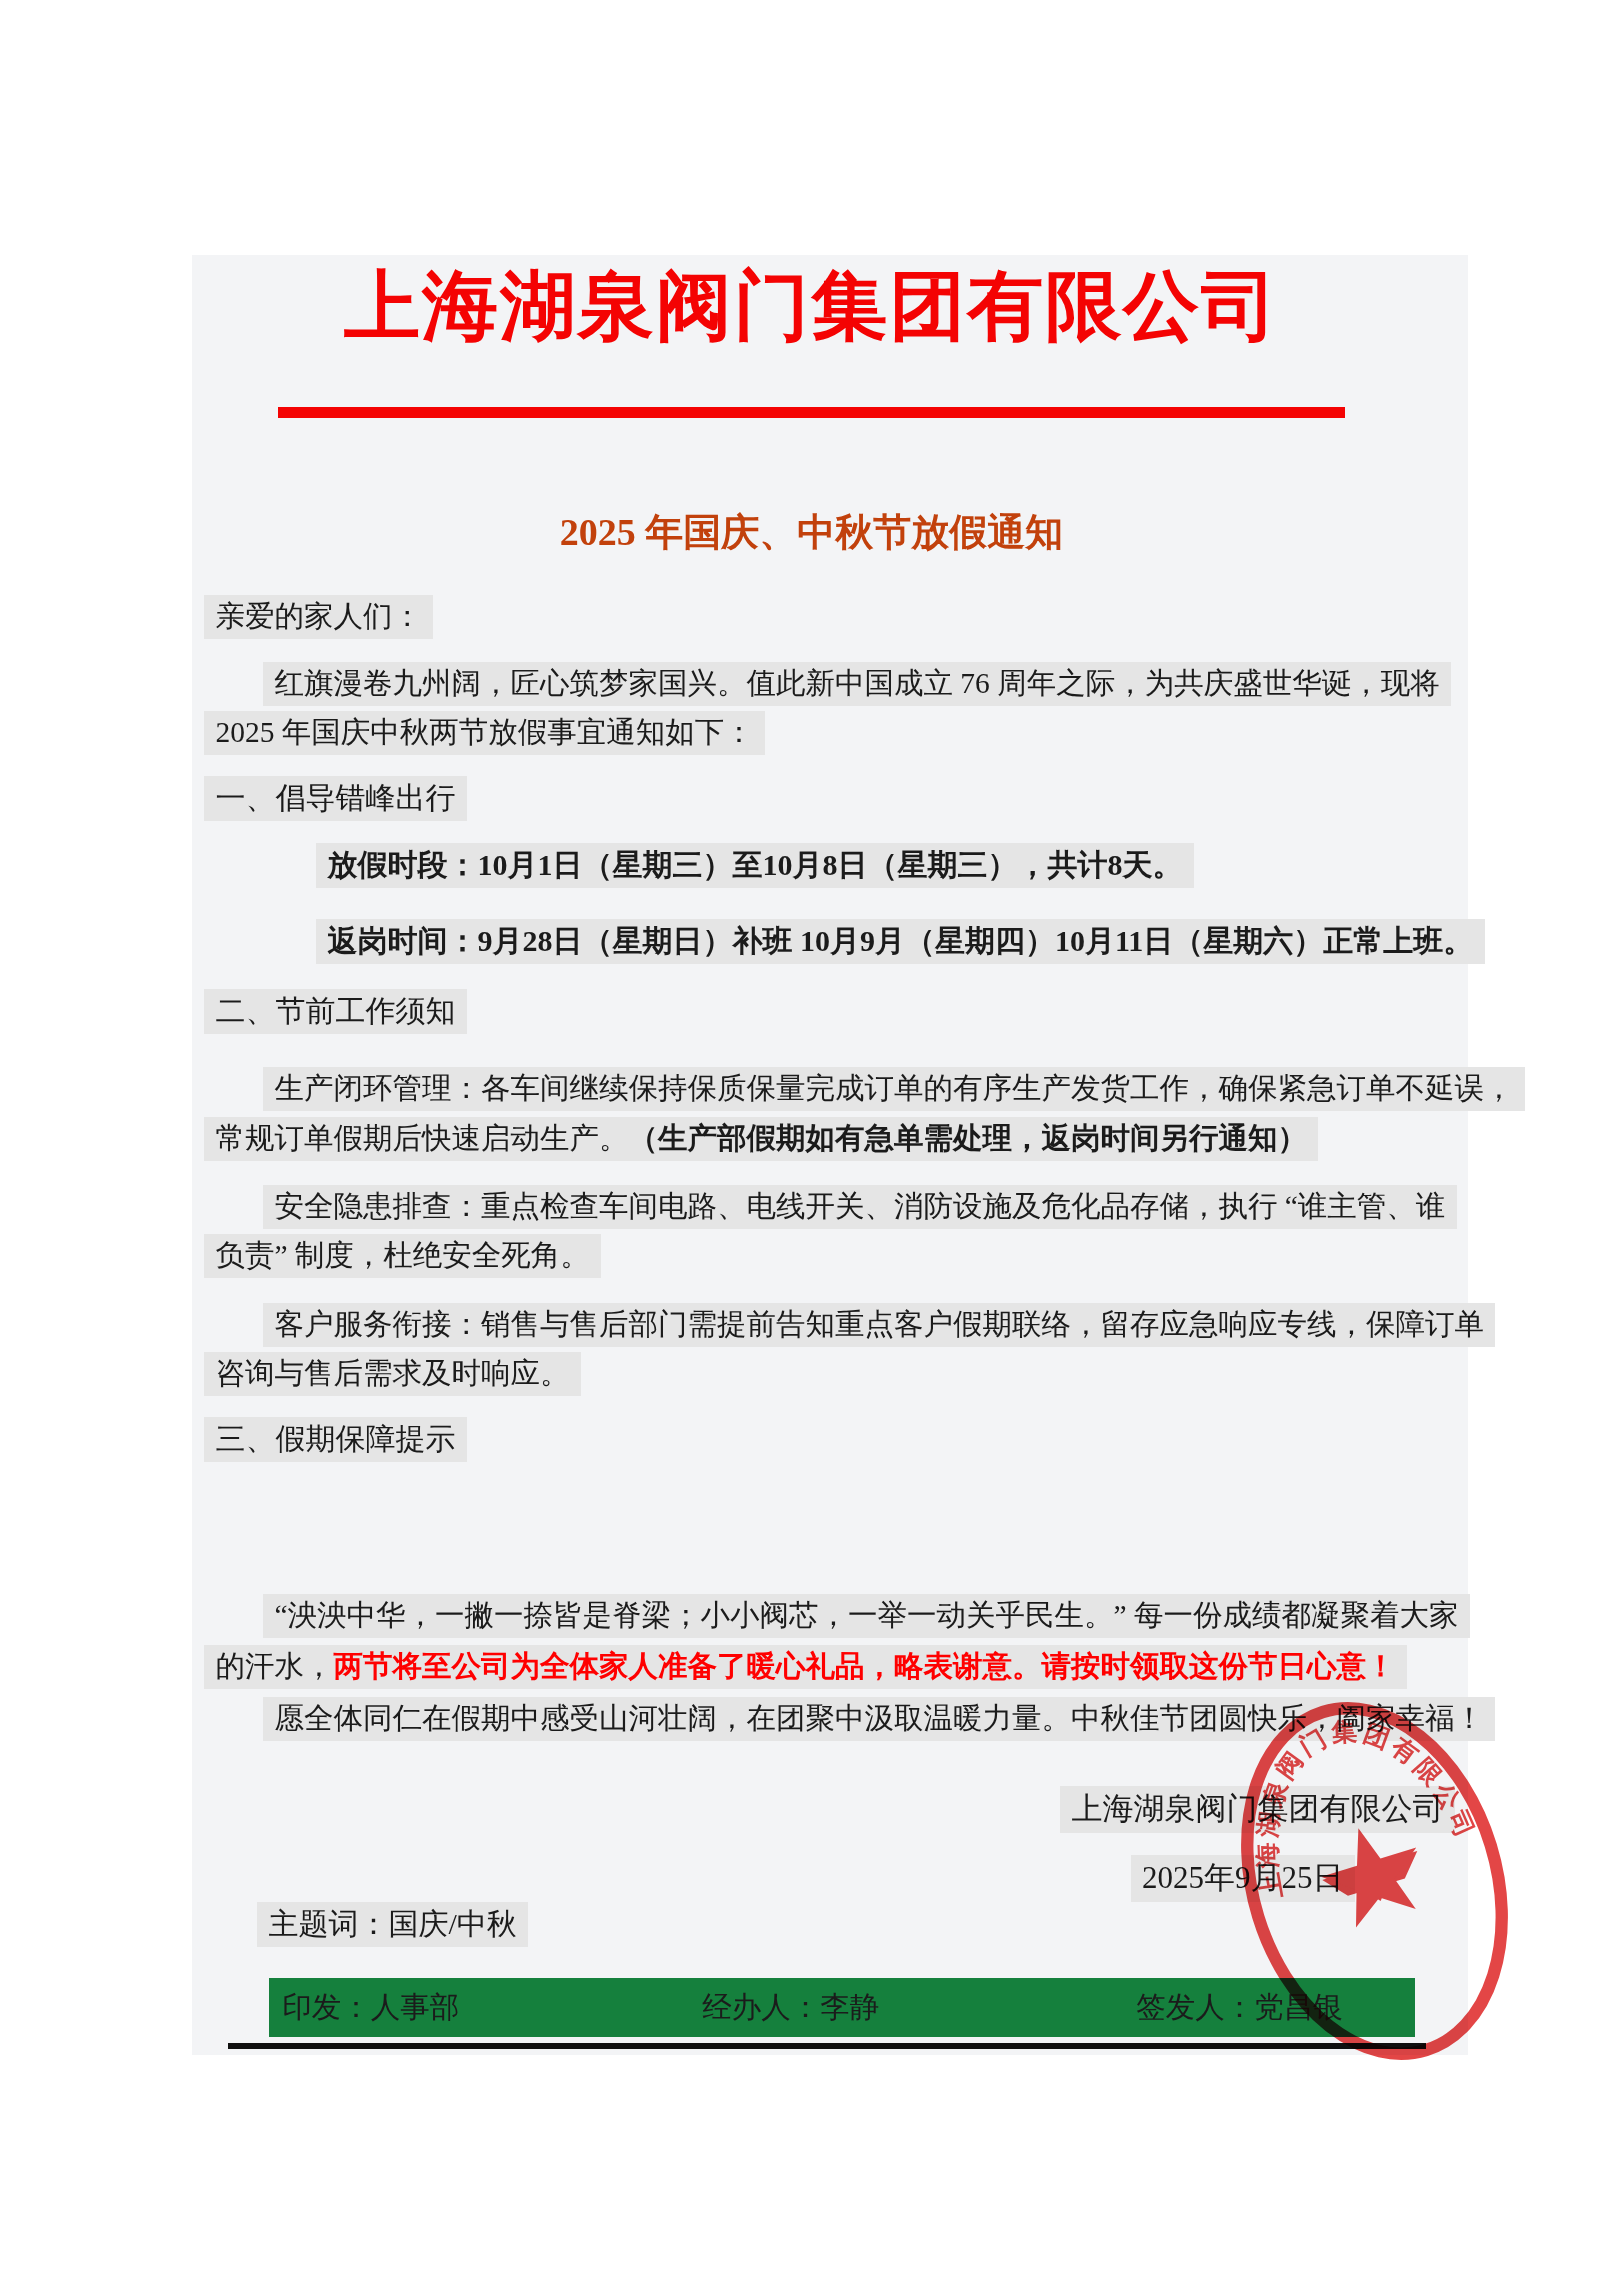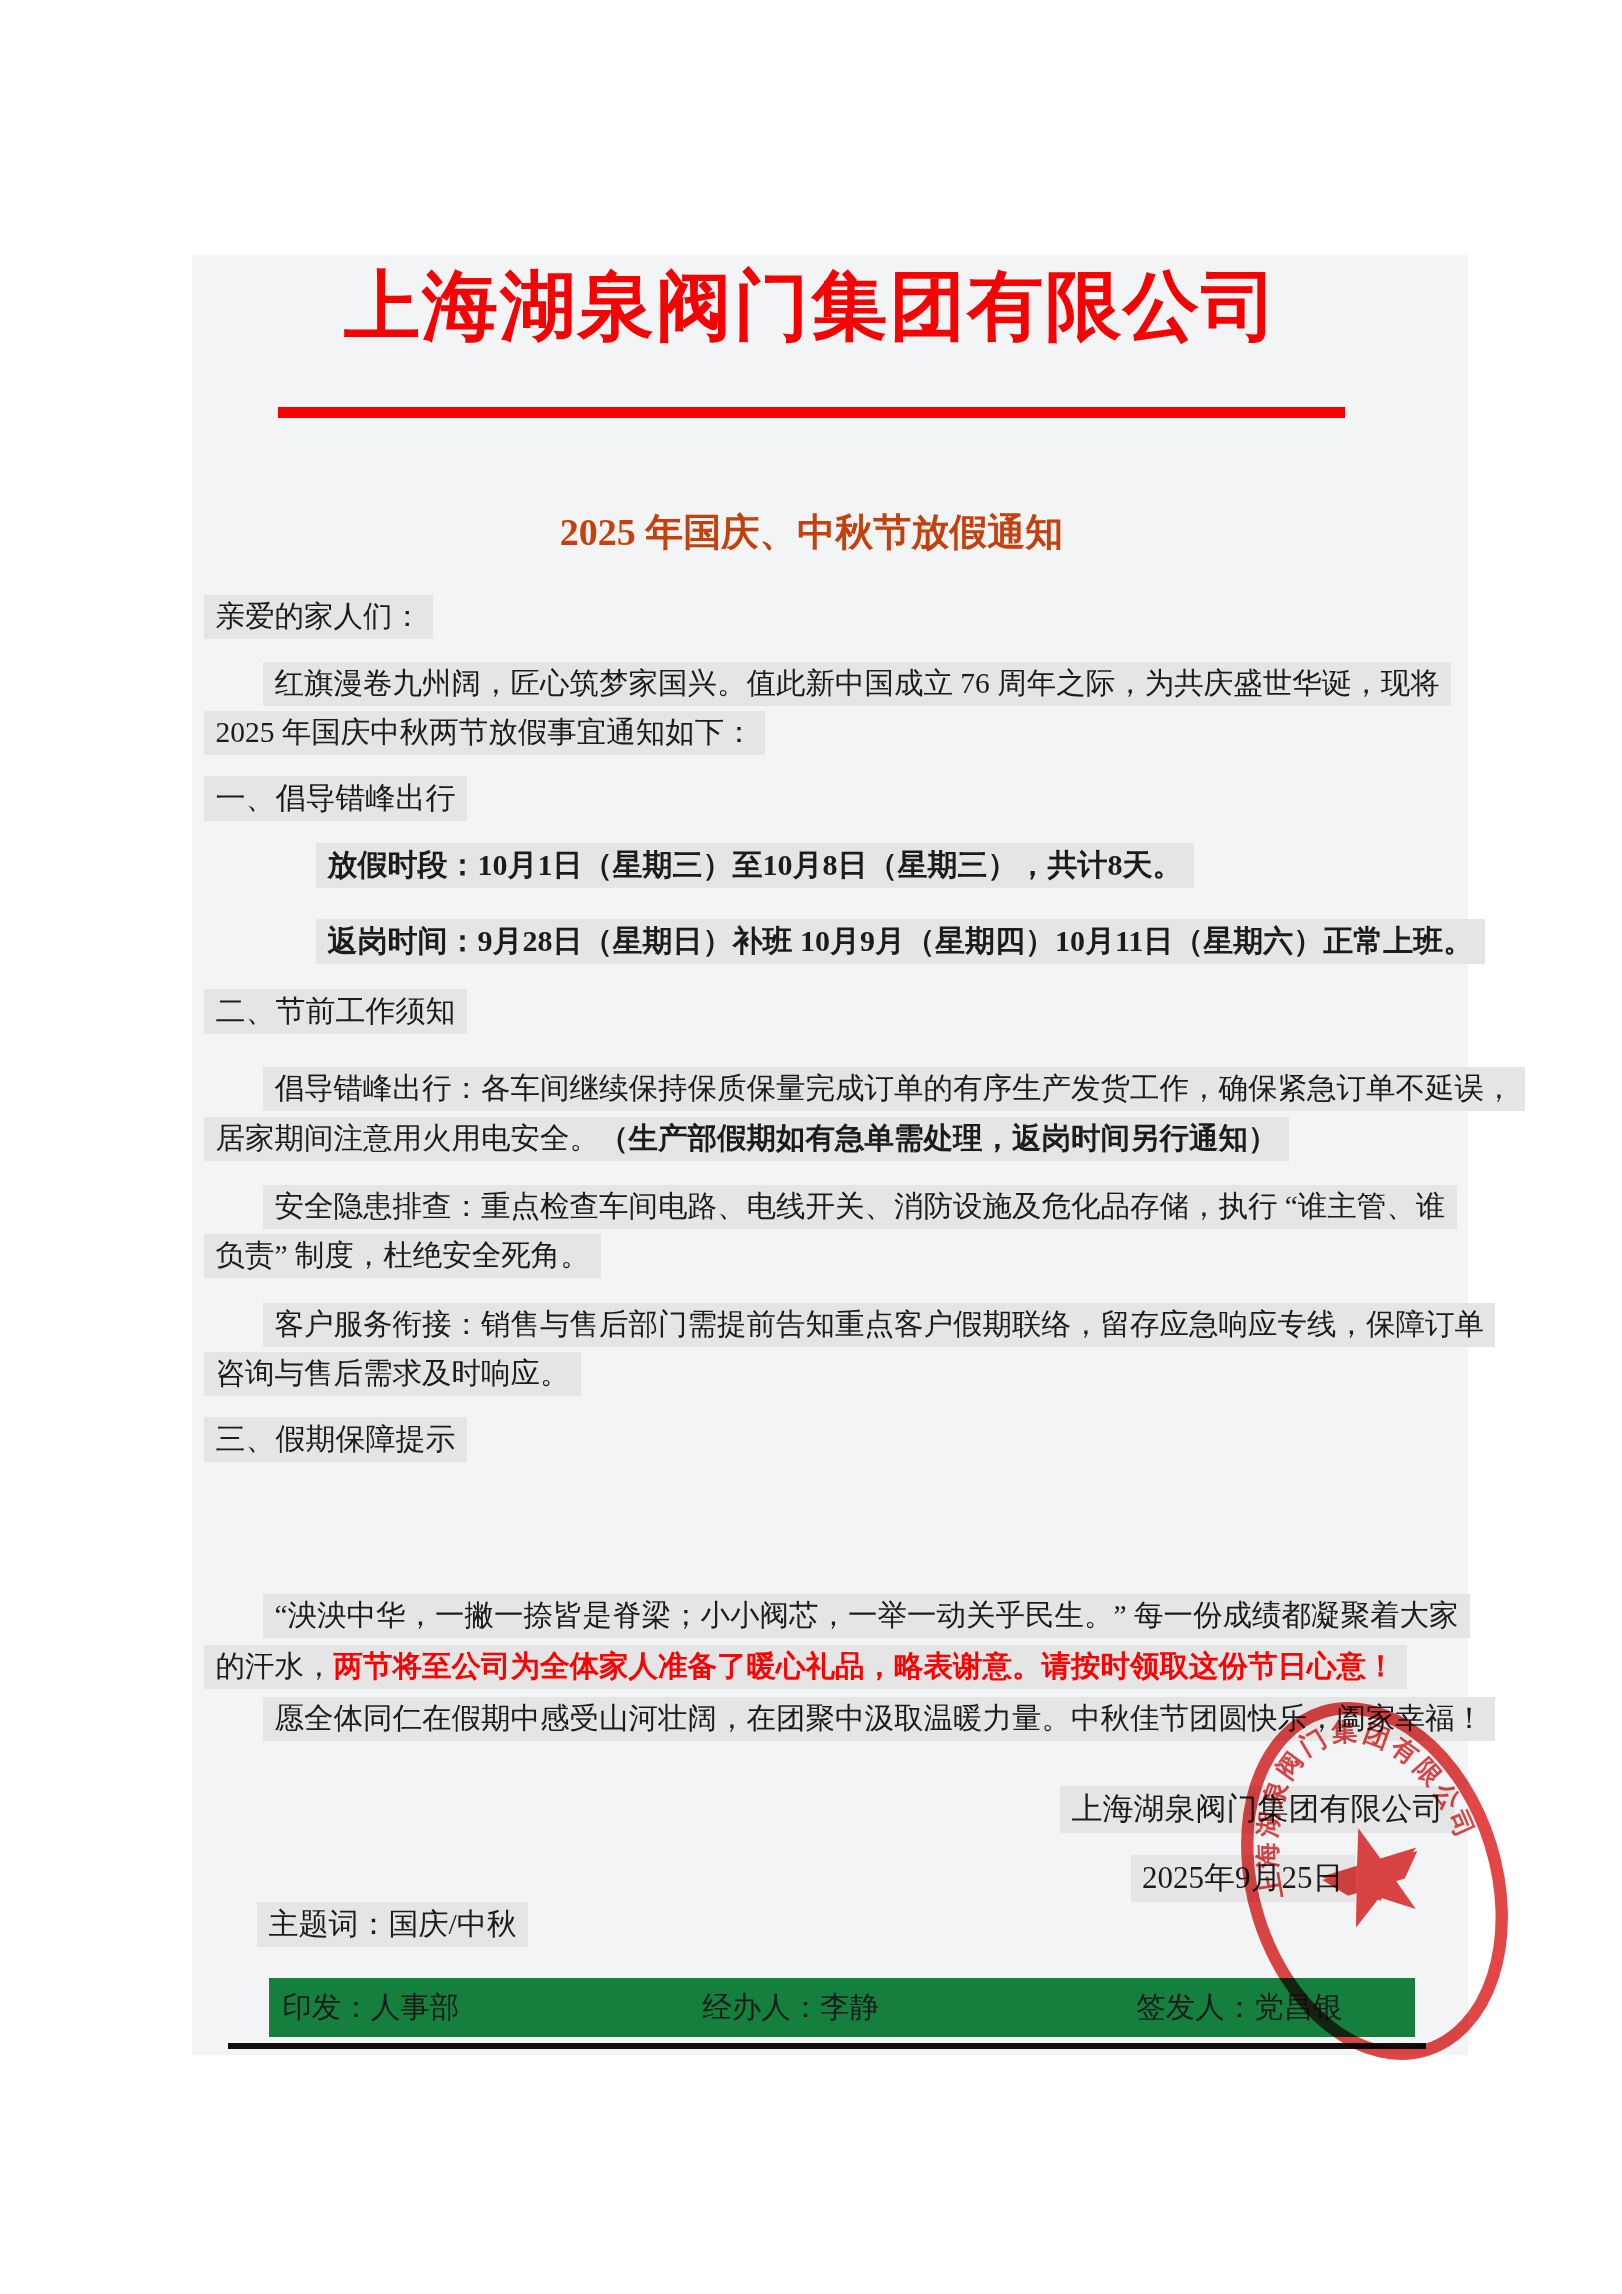--- a/index.html
+++ b/index.html
@@ -44,22 +44,22 @@
   <div class="abs bodyline ind" style="top:664px;"><span class="hl">红旗漫卷九州阔，匠心筑梦家国兴。值此新中国成立 76 周年之际，为共庆盛世华诞，现将</span></div>
   <div class="abs bodyline" style="top:713px;"><span class="hl">2025 年国庆中秋两节放假事宜通知如下：</span></div>
 
   <div class="abs bodyline heading" style="top:778px;"><span class="hl">一、倡导错峰出行</span></div>
 
   <div class="abs bodyline sched bigind" style="top:845px;"><span class="hl">放假时段：10月1日（星期三）至10月8日（星期三），共计8天。</span></div>
   <div class="abs bodyline sched bigind" style="top:921px;"><span class="hl">返岗时间：9月28日（星期日）补班 10月9月（星期四）10月11日（星期六）正常上班。</span></div>
 
   <div class="abs bodyline heading" style="top:991px;"><span class="hl">二、节前工作须知</span></div>
 
-  <div class="abs bodyline ind" style="top:1069px;"><span class="hl">倡导错峰出行：各车间继续保持保质保量完成订单的有序生产发货工作，确保紧急订单不延误，</span></div>
-  <div class="abs bodyline" style="top:1119px;"><span class="hl"><span>居家期间注意用火用电安全。</span><span class="boldseg">（生产部假期如有急单需处理，返岗时间另行通知）</span></span></div>
+  <div class="abs bodyline ind" style="top:1069px;"><span class="hl">生产闭环管理：各车间继续保持保质保量完成订单的有序生产发货工作，确保紧急订单不延误，</span></div>
+  <div class="abs bodyline" style="top:1119px;"><span class="hl"><span>常规订单假期后快速启动生产。</span><span class="boldseg">（生产部假期如有急单需处理，返岗时间另行通知）</span></span></div>
 
   <div class="abs bodyline ind" style="top:1187px;"><span class="hl">安全隐患排查：重点检查车间电路、电线开关、消防设施及危化品存储，执行 “谁主管、谁</span></div>
   <div class="abs bodyline" style="top:1236px;"><span class="hl">负责” 制度，杜绝安全死角。</span></div>
 
   <div class="abs bodyline ind" style="top:1305px;"><span class="hl">客户服务衔接：销售与售后部门需提前告知重点客户假期联络，留存应急响应专线，保障订单</span></div>
   <div class="abs bodyline" style="top:1354px;"><span class="hl">咨询与售后需求及时响应。</span></div>
 
   <div class="abs bodyline heading" style="top:1419px;"><span class="hl">三、假期保障提示</span></div>
 
 

